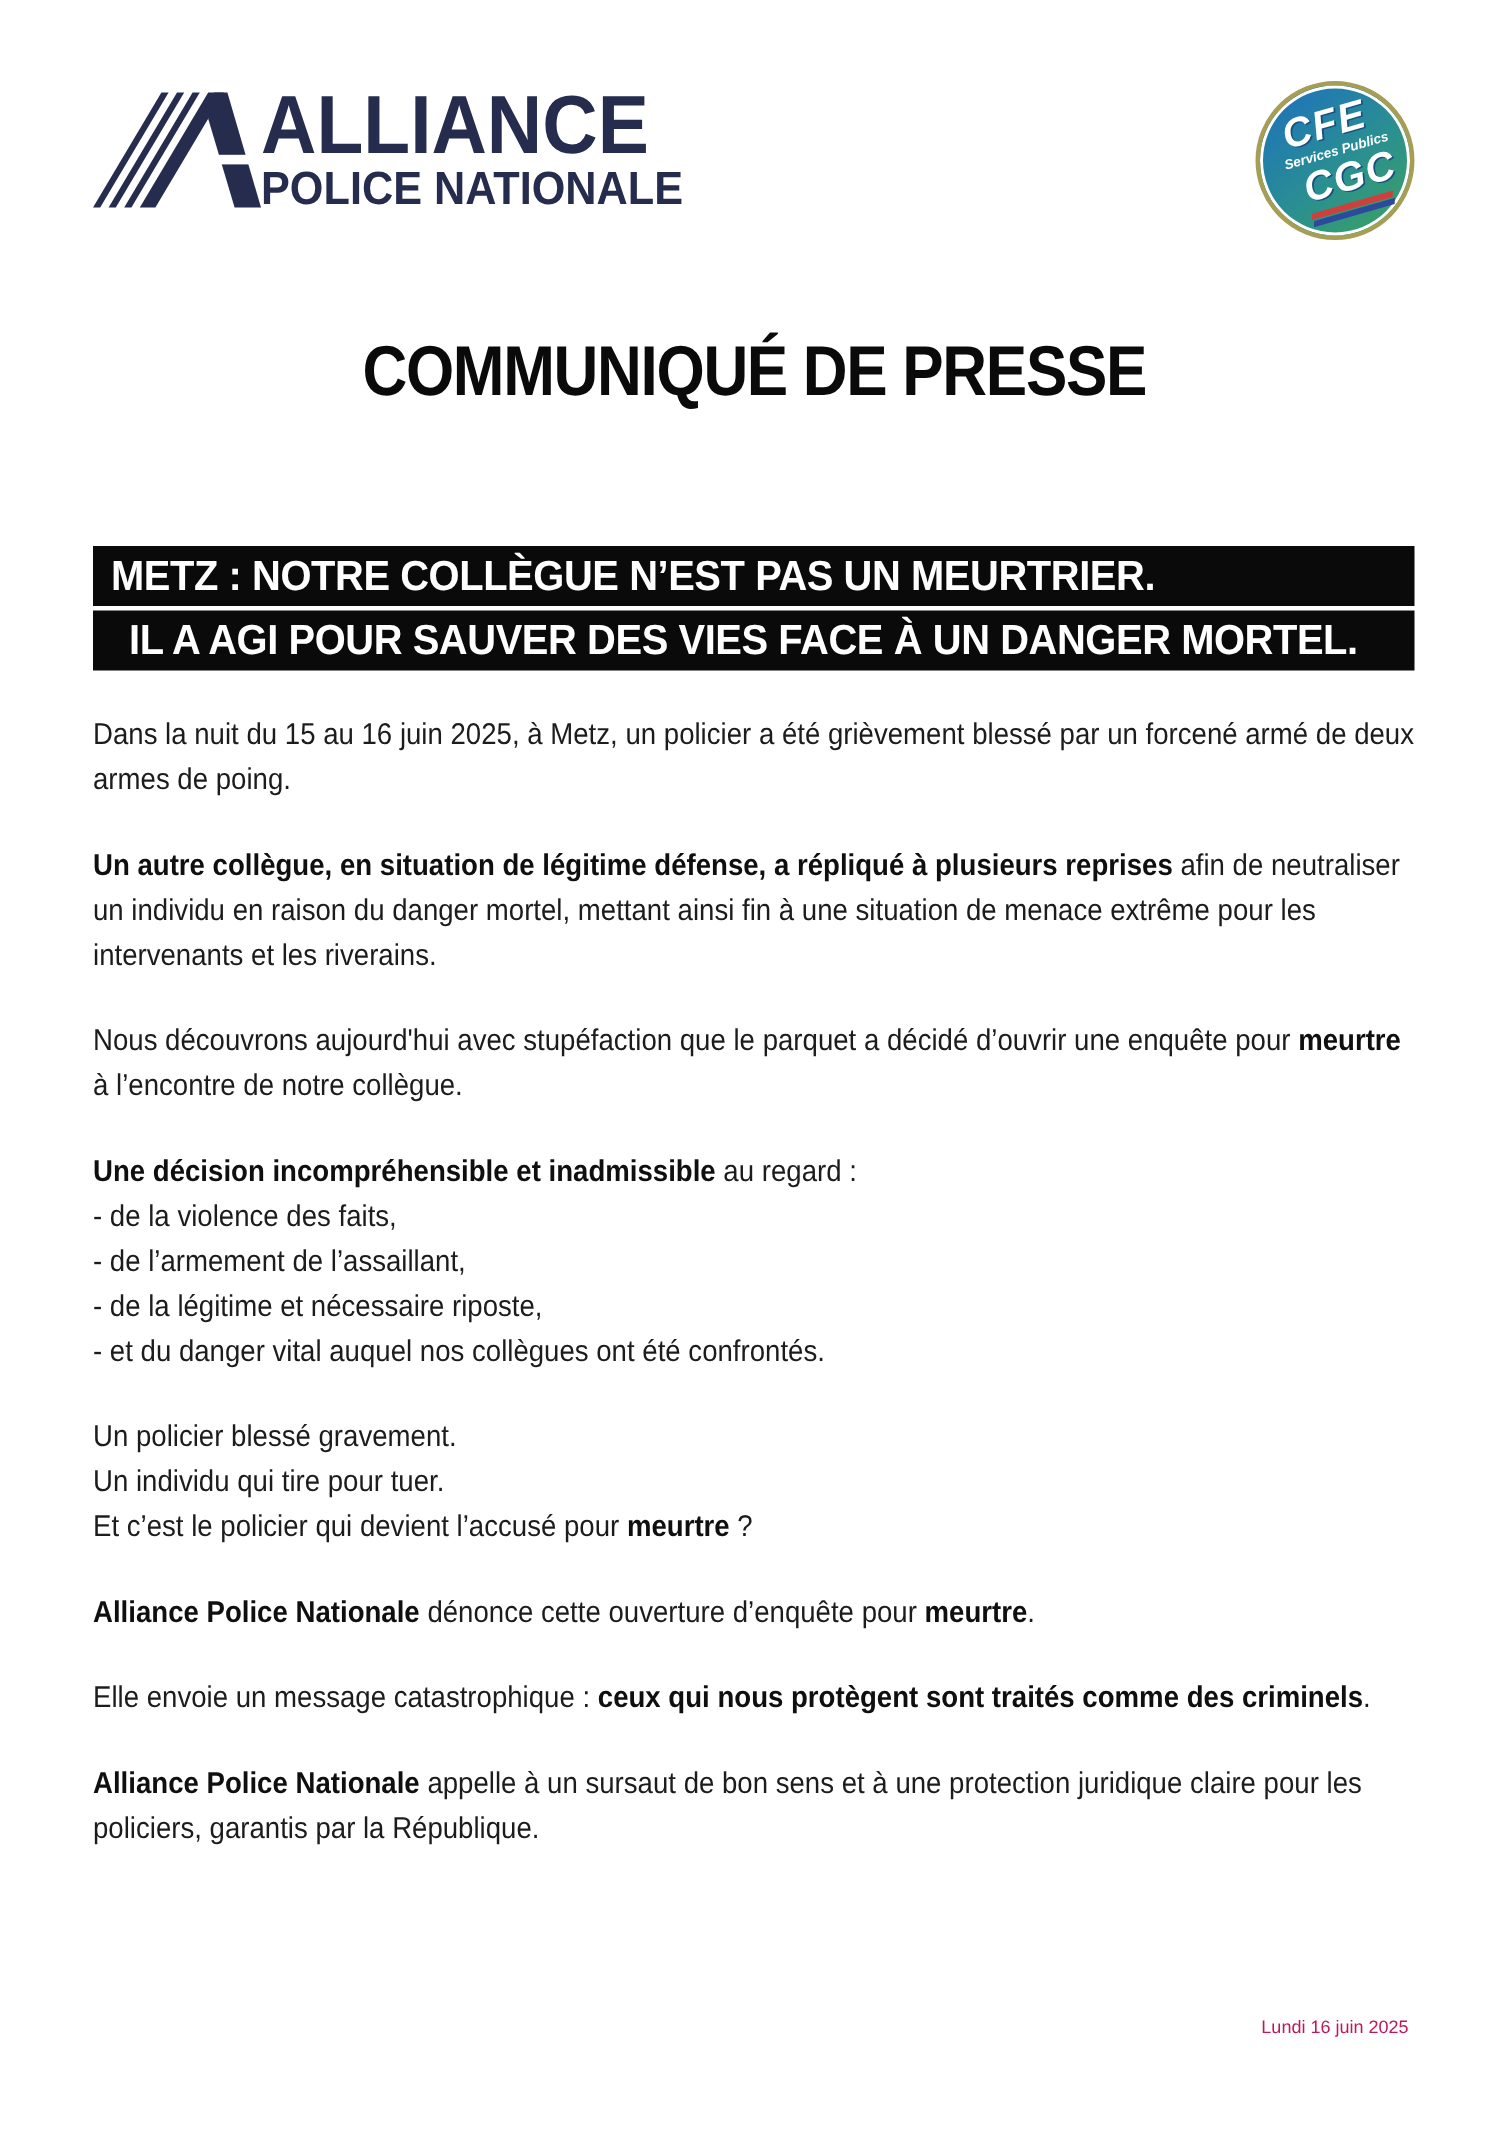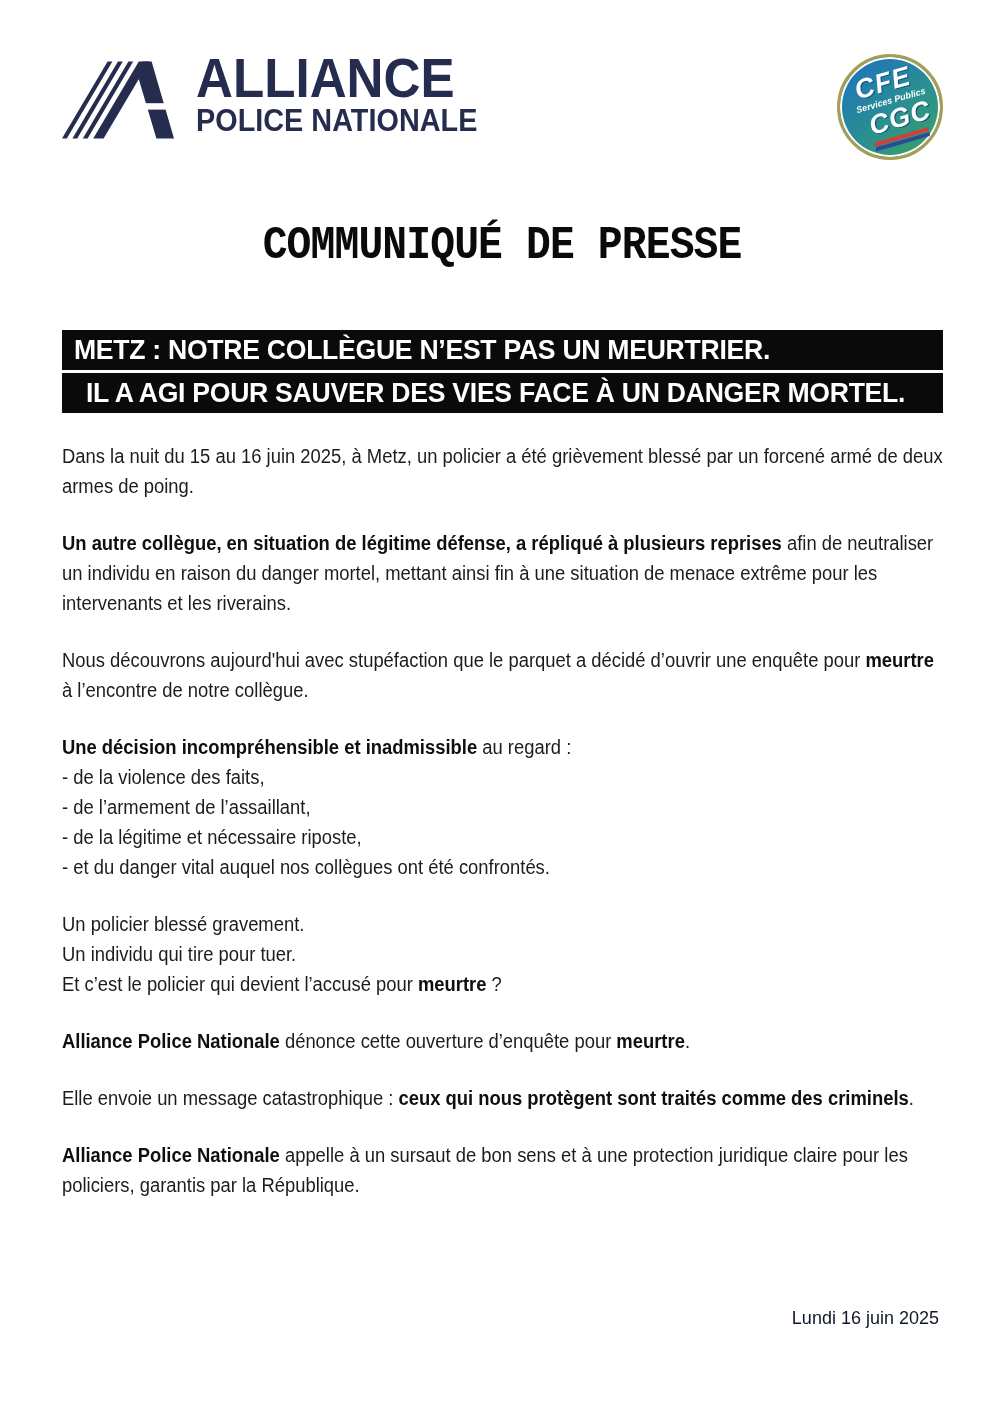--- a/index.html
+++ b/index.html
@@ -13,21 +13,21 @@
   }
   .page { padding: 52px 62px 40px 62px; }
 
   
   .header {
     display: flex;
     align-items: flex-start;
     justify-content: space-between;
     height: 105px;
   }
-  .brand { display: flex; align-items: flex-start; gap: 22px; }
+  .brand { display: flex; align-items: center; gap: 0; }
   .brand-mark { width: 112px; height: 96px; flex: 0 0 auto; }
   .wordmark { display: flex; flex-direction: column; justify-content: center; }
   .wordmark .l1 {
     font-weight: 700; font-size: 55px; line-height: 52px;
     letter-spacing: 0px; color: #262c4e;
     display: inline-block; transform: scaleX(0.93); transform-origin: 0 50%;
     white-space: nowrap;
   }
   .wordmark .l2 {
     font-weight: 700; font-size: 31px; line-height: 34px;
@@ -55,29 +55,29 @@
   }
   .badge-cfe { font-size: 27px; letter-spacing: 1px; text-shadow: 1px 1px 0 #16507e; }
   .badge-serv { font-size: 9px; margin: 1px 0 1px 6px; white-space: nowrap; }
   .badge-cgc { font-size: 27px; letter-spacing: 1px; margin-left: 14px; text-shadow: 1px 1px 0 #16507e; }
   .badge-stripes { margin: 3px 0 0 14px; }
   .stripe { width: 56px; height: 4px; transform: skewX(-18deg); }
   .stripe.red { background: #cf3f3c; }
   .stripe.blue { background: #2c4a9b; margin-top: 1px; }
 
   
-  .title-row { text-align: center; margin-top: 62px; font-family: Liberation Mono, monospace; }
+  .title-row { text-align: center; margin-top: 62px; }
   .page-title {
     font-weight: 700; font-size: 47px; color: #0a0a0a;
     display: inline-block; transform: scaleX(0.88);
     white-space: nowrap; letter-spacing: -1px;
   }
 
   
-  .banner { margin-top: 58px; }
+  .banner { margin-top: 90px; }
   .banner-bar {
     background: #0a0a0a; color: #ffffff;
     padding: 3px 12px; height: 34px;
     display: flex; align-items: center;
   }
   .banner-bar + .banner-bar { margin-top: 3px; padding-left: 24px; }
   .banner-text {
     font-weight: 700; font-size: 28px;
     display: inline-block; transform: scaleX(0.95); transform-origin: 0 50%;
     white-space: nowrap; letter-spacing: -0.3px;
@@ -87,21 +87,21 @@
   .body-wrap { margin-top: 28px; }
   .condense { transform: scaleX(0.92); transform-origin: 0 0; width: 108.7%; }
   .para {
     font-size: 20px; line-height: 30px; margin: 0 0 27px 0;
     color: #1c1c1c; letter-spacing: 0px;
   }
   .para b { font-weight: 700; color: #0f0f0f; }
 
   
   .date-row { text-align: right; margin-top: 108px; padding-right: 4px; }
-  .date-text { font-size: 18px; color: #0f172a; margin-top: 48px; }
+  .date-text { font-size: 12px; color: #be185d; margin-top: 48px; }
 </style>
 </head>
 <body>
 
 <div class="page">
 
   <div class="header">
     <div class="brand">
       <span class="brand-mark">
         <svg viewBox="0 0 140 96" width="112" height="96" xmlns="http://www.w3.org/2000/svg">

